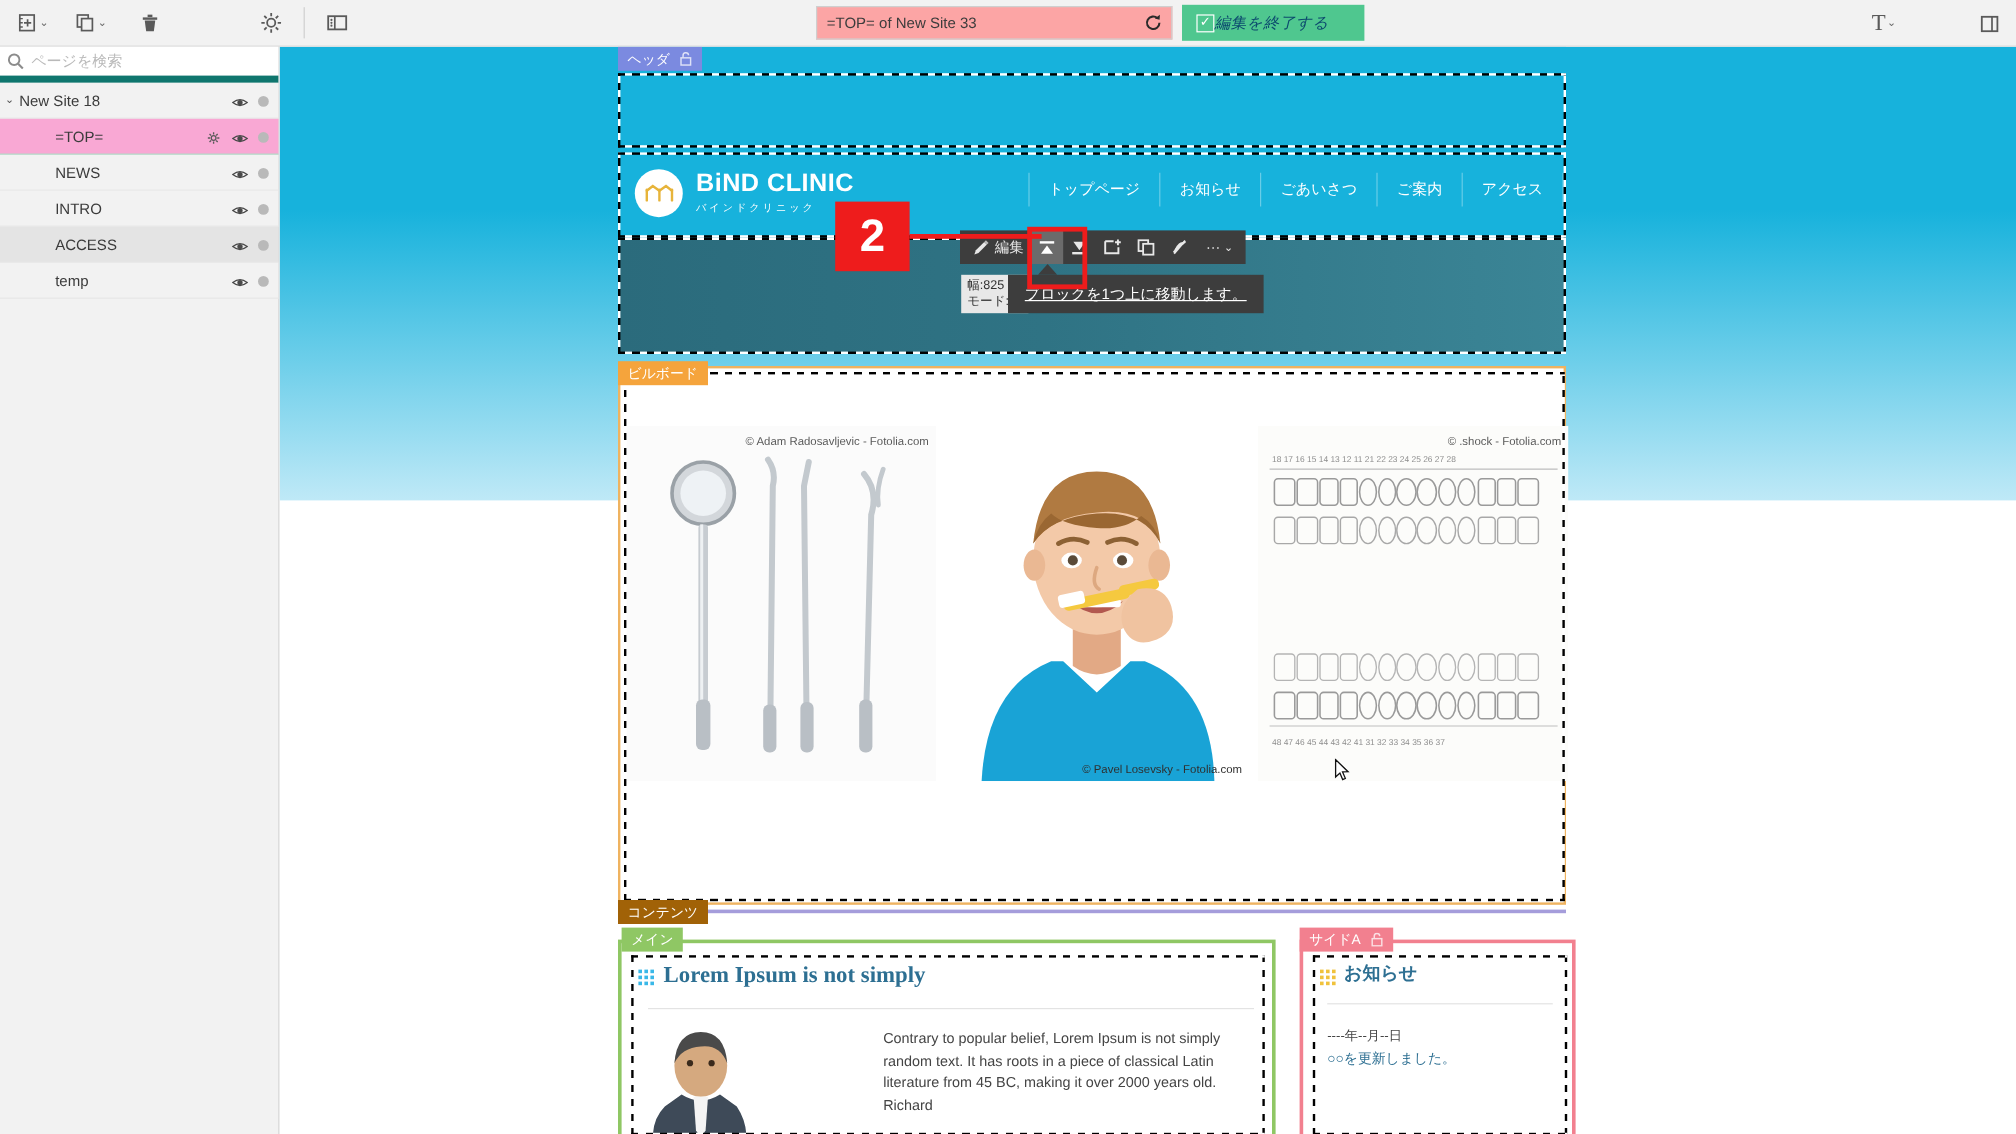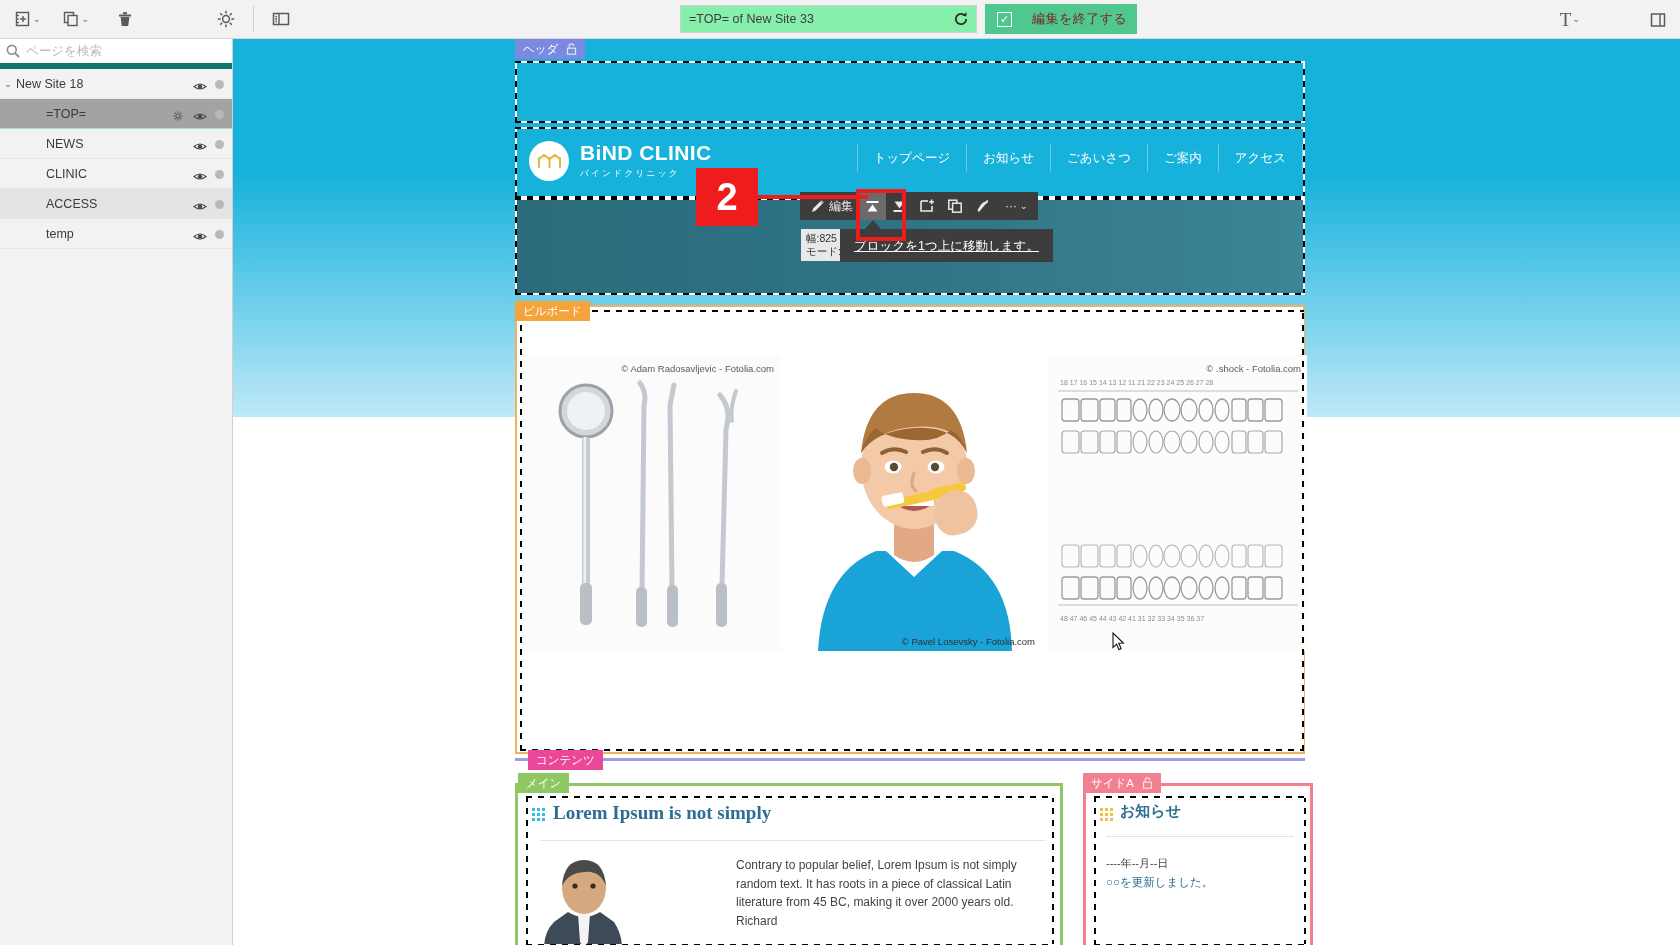--- a/index.html
+++ b/index.html
@@ -21,40 +21,40 @@
     display: flex; align-items: center; justify-content: center;
     height: 39px; padding: 0 6px; cursor: pointer;
   }
   .tb-btn svg { display: block; }
   .caret { font-size: 9px; color: #6a6a6a; margin-left: 1px; line-height: 1; }
   .tb-sep { width: 1px; height: 26px; background: #cfcfcf; margin: 0 10px; }
 
   .url-wrap {
     position: absolute; left: 680px; top: 5px;
     width: 297px; height: 28px;
-    background: #86efac; border: 1px solid #cfcfcf;
+    background: #fca5a5; border: 1px solid #cfcfcf;
     display: flex; align-items: center;
   }
   .url-text {
     flex: 1; padding-left: 8px; font-size: 12.5px; color: #3c3c3c;
     white-space: nowrap; overflow: hidden;
   }
   .url-reload { width: 30px; display: flex; align-items: center; justify-content: center; cursor: pointer; }
 
   .finish-btn {
     position: absolute; left: 985px; top: 4px;
     width: 152px; height: 30px; background: #4fc78f;
     display: flex; align-items: center; cursor: pointer;
   }
   .finish-check {
     width: 15px; height: 15px; border: 1.6px solid #ffffff; margin-left: 12px;
     display:flex; align-items:center; justify-content:center;
     font-size: 11px; color: #fff; line-height: 1;
   }
-  .finish-label { color: #7f1d1d; font-size: 13px; margin-left: 20px; letter-spacing: .5px; }
+  .finish-label { color: #0c4a6e; font-size: 13px; margin-left: 0; letter-spacing: .5px; font-style: italic; }
 
   .tb-right { position: absolute; right: 96px; top: 0; height: 39px; display:flex; align-items:center; }
   .type-btn { display:flex; align-items:center; cursor:pointer; padding: 0 4px; }
   .type-glyph { font-size: 19px; color: #5a5a5a; font-family: "Liberation Serif", serif; line-height: 1; }
   .tb-farright { position: absolute; right: 6px; top: 0; height: 39px; display:flex; align-items:center; }
 
   
   .sidebar {
     position: absolute; left: 0; top: 39px; width: 233px; height: 906px;
     background: #f2f2f2; border-right: 1px solid #d0d0d0;
@@ -71,21 +71,21 @@
   }
   .search-input::placeholder { color: #b9b9b9; }
 
   .tree-row {
     height: 30px; display: flex; align-items: center; position: relative;
     border-bottom: 1px solid #e6e6e6; cursor: pointer;
   }
   .tree-row.root { background: #f2f2f2; }
   .tree-row.alt  { background: #e4e4e4; }
   .tree-row.plain{ background: #f2f2f2; }
-  .tree-row.sel  { background: #a3a3a3; border-bottom: 1px solid #a6e2c5; }
+  .tree-row.sel  { background: #f9a8d4; border-bottom: 1px solid #a6e2c5; }
   .tw-caret { width: 16px; text-align: center; font-size: 9px; color: #555; }
   .tree-label { font-size: 12.5px; color: #3b3b3b; }
   .tree-row.root .tree-label { margin-left: 0px; }
   .tree-row.child .tree-label { margin-left: 30px; }
   .row-icons { position: absolute; right: 8px; top: 0; height: 30px; display: flex; align-items: center; gap: 9px; }
   .eye { width: 13px; height: 13px; }
   .dot { width: 9px; height: 9px; border-radius: 50%; background: #b9b9b9; }
   .gear-sm { width: 12px; height: 12px; }
 
   
@@ -360,21 +360,21 @@
           <div class="row-icons">
             <span class="eye"><svg width="14" height="11" viewBox="0 0 14 11">
                 <path d="M1 5.5 Q7 0.6 13 5.5 Q7 10.4 1 5.5 Z" fill="none" stroke="#4a4a4a" stroke-width="1.1"></path>
                 <circle cx="7" cy="5.5" r="2.2" fill="#4a4a4a"></circle>
               </svg></span>
             <span class="dot"></span>
           </div>
         </div>
         <div class="tree-row child plain">
           <span class="tw-caret"></span>
-          <span class="tree-label">CLINIC</span>
+          <span class="tree-label">INTRO</span>
           <div class="row-icons">
             <span class="eye"><svg width="14" height="11" viewBox="0 0 14 11">
                 <path d="M1 5.5 Q7 0.6 13 5.5 Q7 10.4 1 5.5 Z" fill="none" stroke="#4a4a4a" stroke-width="1.1"></path>
                 <circle cx="7" cy="5.5" r="2.2" fill="#4a4a4a"></circle>
               </svg></span>
             <span class="dot"></span>
           </div>
         </div>
         <div class="tree-row child alt">
           <span class="tw-caret"></span>
@@ -609,21 +609,21 @@
           </div>
 
           <div class="cursor-arrow" style="left:592px; top:322px;">
             <svg width="13" height="19" viewBox="0 0 13 19">
               <path d="M1 1 L1 15.5 L4.6 12.2 L6.9 17.6 L9.1 16.6 L6.8 11.3 L11.4 11.1 Z" fill="#fff" stroke="#111" stroke-width="1.1"></path>
             </svg>
           </div>
         </div>
       </div>
 
-      <div class="chip" style="left:13px; top:711px; background:#ec4899;">
+      <div class="chip" style="left:0px; top:711px; background:#a16207;">
         <span>コンテンツ</span>
       </div>
 
       <div class="content-outer">
 
         <div class="chip" style="left:3px; top:12px; background:#8fc764;">
           <span>メイン</span>
         </div>
         <div class="main-col">
           <div class="dashed" style="left:8px; top:10px; width:528px; height:150px;"></div>

